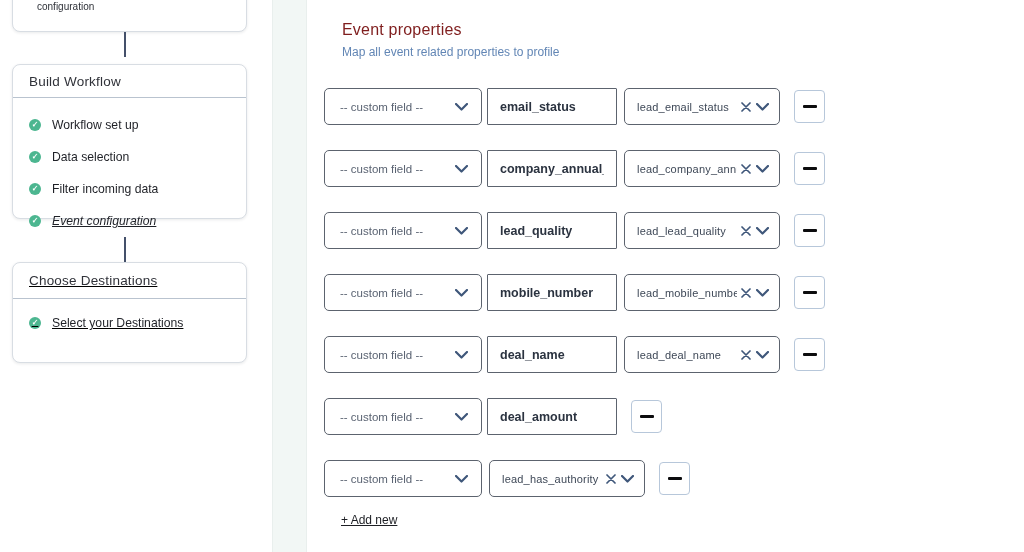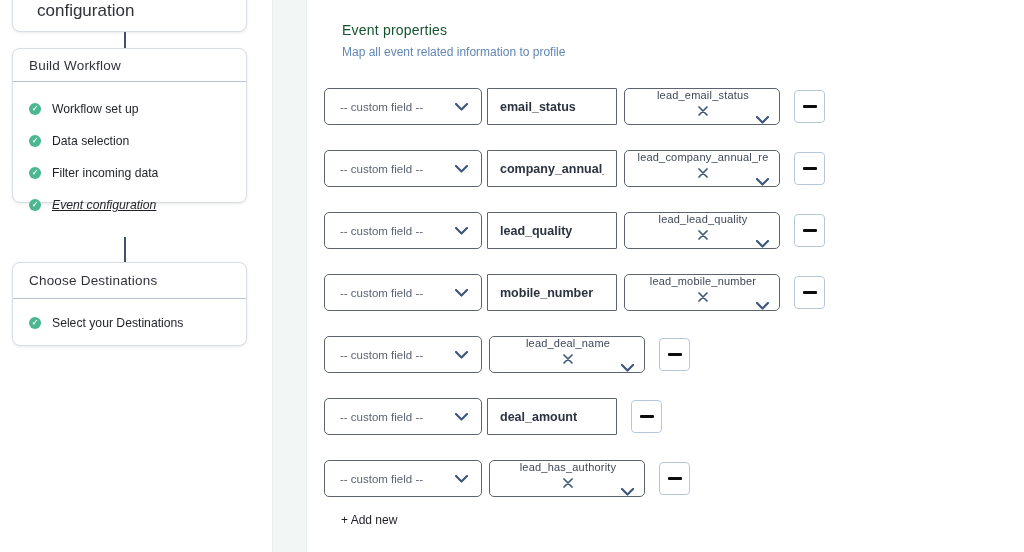--- a/index.html
+++ b/index.html
@@ -10,28 +10,28 @@
   }
 
   
   .side-card {
     position:absolute; left:12px; width:235px; background:#fff;
     border:1px solid #d8dde3; border-radius:8px;
     box-shadow:0 1px 3px rgba(35,45,60,.10);
   }
   #card-prev { top:-30px; height:62px; }
   #card-prev .prev-label {
-    position:absolute; left:24px; top:30px; font-size:17px; color:#2e3138;
+    position:absolute; left:24px; top:30px; font-size:10px; color:#2e3138;
   }
   .connector { position:absolute; left:124px; width:1.5px; background:#44506a; }
   #connector-1 { top:32px; height:25px; }
   #connector-2 { top:237px; height:25px; }
 
-  #card-build { top:48px; height:155px; }
-  #card-dest  { top:262px; height:84px; }
+  #card-build { top:64px; height:155px; }
+  #card-dest  { top:262px; height:101px;text-decoration:underline; }
 
   .card-header {
     padding-left:16px; font-size:13.5px; font-weight:500; color:#303239;
     border-bottom:1px solid #b9c3cf; display:flex; align-items:center;
     letter-spacing:.2px;
   }
   #card-build .card-header { height:33px; }
   #card-dest  .card-header { height:36px; }
 
   .card-items { padding:11px 16px 0 16px; }
@@ -48,39 +48,39 @@
   }
 
   
   #side-strip {
     position:absolute; left:272px; top:0; width:35px; height:552px;
     background:#f2f7f5; border-left:1px solid #e9efed; border-right:1px solid #e9efed;
   }
 
   
   #main-title {
-    position:absolute; left:342px; top:21px; font-size:14px; line-height:18px;
-    font-weight:500; color:#14532d; letter-spacing:.2px;
+    position:absolute; left:342px; top:21px; font-size:16px; line-height:18px;
+    font-weight:500; color:#7f1d1d; letter-spacing:.2px;
   }
   #main-subtitle {
     position:absolute; left:342px; top:45px; font-size:12px; line-height:14px;
     color:#6286b5;
   }
 
   #rows { position:absolute; left:324px; top:88px; }
   .map-row { display:flex; align-items:flex-start; height:37px; margin-bottom:25px; }
 
   .select-box {
     height:37px; border:1px solid #5c636e; border-radius:5px; background:#fff;
     display:flex; align-items:center; cursor:pointer;
   }
   .select-src { width:158px; padding:0 13px 0 15px; }
   .src-text { font-size:11.5px; color:#5a6372; }
   .chev { margin-left:auto; flex:0 0 auto; }
-  .select-mapped { width:156px; margin-left:7px; padding:0 10px 0 12px;flex-direction:column; }
+  .select-mapped { width:156px; margin-left:7px; padding:0 10px 0 12px; }
   .mapped-text {
     flex:1 1 auto; overflow:hidden; white-space:nowrap;
     font-size:11px; color:#3e4857; letter-spacing:.2px;
   }
   .x-icon { flex:0 0 auto; margin:0 5px 0 4px; display:flex; cursor:pointer; }
 
   .prop-input {
     width:130px; height:37px; margin-left:5px;
     border:1px solid #5c636e; border-radius:1px; background:#fff;
     padding:0 12px; font-size:12.5px; font-weight:600; color:#2b3340;
@@ -89,21 +89,21 @@
 
   .minus-btn {
     width:31px; height:33px; margin-left:14px; margin-top:2px;
     border:1px solid #b7c7da; border-radius:4px; background:#fff;
     display:flex; align-items:center; justify-content:center; cursor:pointer;
   }
   .minus-bar { width:14px; height:3.5px; background:#0c0c0e; border-radius:1px; display:block; }
 
   #add-new {
     position:absolute; left:341px; top:513px; font-size:12px; font-weight:500;
-    color:#1d1f24; cursor:pointer;
+    color:#1d1f24; text-decoration:underline; cursor:pointer;
   }
 </style>
 </head>
 <body>
 
 <svg width="0" height="0" style="position:absolute">
   <defs>
     <g id="chev-glyph">
       <path d="M1 1 L6.5 6.5 L12 1" fill="none" stroke="#3f577a" stroke-width="2.2" stroke-linecap="round" stroke-linejoin="round"></path>
     </g>
@@ -151,21 +151,21 @@
       <div class="step">
         <span class="check">✓</span>
         <span class="step-label">Select your Destinations</span>
       </div>
     </div>
   </div>
 
   <div id="side-strip"></div>
 
   <div id="main-title">Event properties</div>
-  <div id="main-subtitle">Map all event related information to profile</div>
+  <div id="main-subtitle">Map all event related properties to profile</div>
 
   <div id="rows">
 
     <div class="map-row">
       <div class="select-box select-src">
         <span class="src-text">-- custom field --</span>
         <svg class="chev" width="13" height="8">
             <use href="#chev-glyph"></use>
           </svg>
       </div>
@@ -258,20 +258,21 @@
         </button>
     </div>
 
     <div class="map-row">
       <div class="select-box select-src">
         <span class="src-text">-- custom field --</span>
         <svg class="chev" width="13" height="8">
             <use href="#chev-glyph"></use>
           </svg>
       </div>
+      <input class="prop-input" readonly="" value="deal_name" style="">
       <div class="select-box select-mapped">
         <span class="mapped-text">lead_deal_name</span>
         <span class="x-icon">
             <svg width="10" height="10">
               <use href="#x-glyph"></use>
             </svg>
           </span>
         <svg class="chev" width="13" height="8">
             <use href="#chev-glyph"></use>
           </svg>

